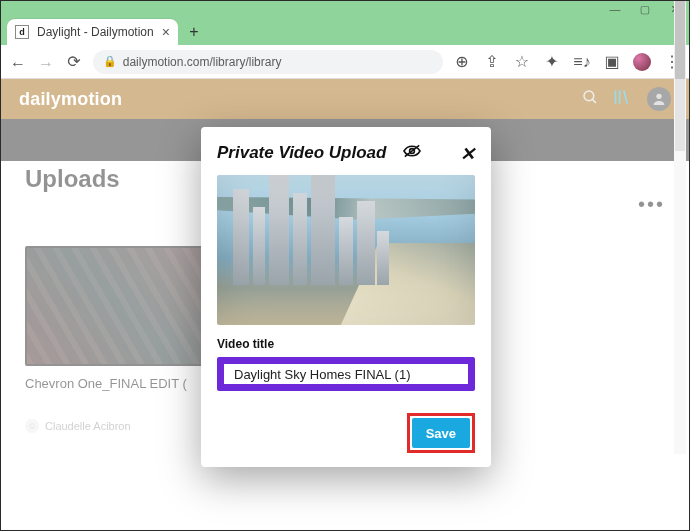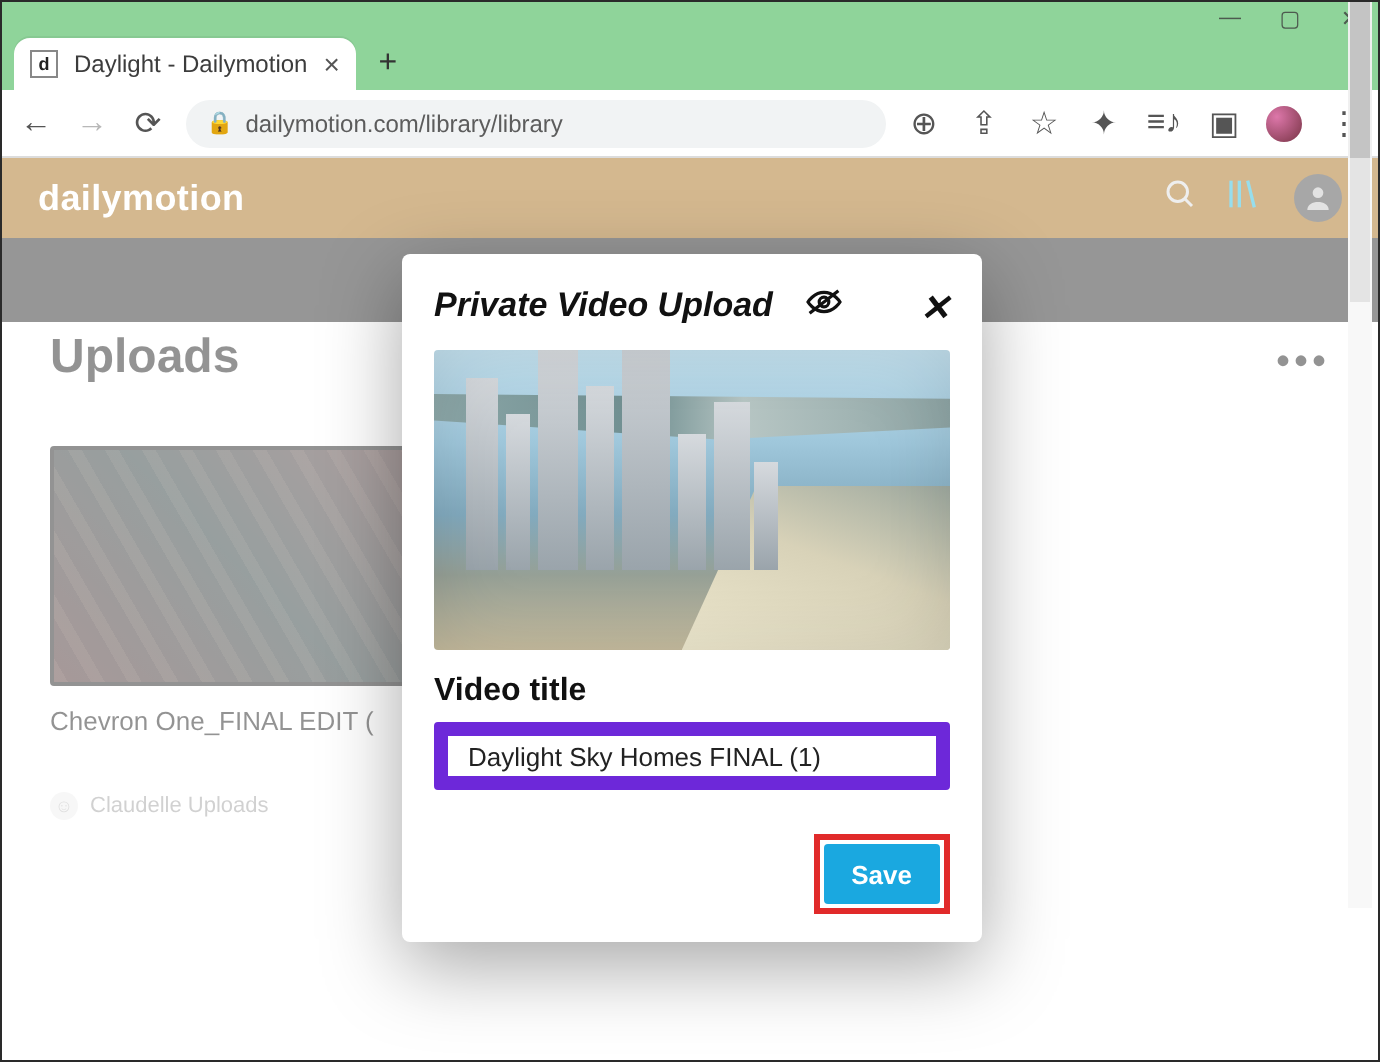--- a/index.html
+++ b/index.html
@@ -54,21 +54,21 @@
     padding:0 18px; gap:14px; color:#fff;
   }
   .brand { font-size:18px; font-weight:800; letter-spacing:.2px; }
   .dm-sp { flex:1; }
   .dm-ic { color:#fff; font-size:16px; }
   .dm-lib { color:#18b5d8; }
   .dm-av { width:24px;height:24px;border-radius:50%;background:#3d3d3d;display:flex;align-items:center;justify-content:center;font-size:14px;color:#bfbfbf;}
   .dm-sub { background:#171717; height:42px; }
   
   .page { position:relative; height:calc(531px - 16px - 28px - 34px - 40px - 42px); background:#fff; padding:0 24px; }
-  .uploads-row { display:flex; align-items:flex-end; padding-top:4px;}
+  .uploads-row { display:flex; align-items:flex-start; padding-top:4px;flex-direction:column;}
   .uploads-h { font-size:24px; font-weight:800; color:#111; }
   .more { margin-left:auto; font-size:20px; color:#111; letter-spacing:2px; }
   .cards { margin-top:30px; display:flex; gap:14px; }
   .card { width:190px; }
   .thumb { width:190px; height:120px; background:linear-gradient(45deg,#3c1d1d,#1a2a2a,#4a2a2a);
            border:2px solid #111; border-radius:2px; position:relative; overflow:hidden;}
   .thumb::after{content:"";position:absolute;inset:0;background:
       repeating-linear-gradient(60deg, rgba(255,220,180,.08) 0 6px, rgba(0,0,0,0) 6px 16px);}
   .card-title { font-size:13px; font-weight:400; margin-top:10px; color:#111; white-space:nowrap; overflow:hidden;}
   .card-author { font-size:11px; color:#9a9a9a; margin-top:28px; display:flex;align-items:center;gap:6px;}
@@ -103,21 +103,21 @@
     clip-path: polygon(0 0,100% 10%,100% 70%,55% 95%,0 55%);}
   .preview .beach{position:absolute;right:0;bottom:0;width:52%;height:55%;
     background:linear-gradient(200deg,#9faaa0 0%,#d8d2b8 45%,#efe9cf 100%);
     clip-path:polygon(28% 0,100% 0,100% 100%,0 100%);}
   .preview .sky{position:absolute;inset:0;box-shadow:inset 0 0 40px rgba(0,0,0,.12);}
   .bld{position:absolute;bottom:40px;background:linear-gradient(180deg,#d6dade,#9aa4ab);}
   .b1{left:16px;width:16px;height:96px;} .b2{left:36px;width:12px;height:78px;}
   .b3{left:52px;width:20px;height:110px;} .b4{left:76px;width:14px;height:92px;}
   .b5{left:94px;width:24px;height:126px;} .b6{left:122px;width:14px;height:68px;}
   .b7{left:140px;width:18px;height:84px;} .b8{left:160px;width:12px;height:54px;}
-  .label { font-size:16px; font-weight:700; color:#111; margin-top:12px;}
+  .label { font-size:12px; font-weight:700; color:#111; margin-top:12px;}
   .tinput {
     width:100%; margin-top:6px; height:34px;
     border:7px solid #6d28d9; border-radius:2px;
     padding:0 10px; font-size:13px; background:#fff; color:#222;
   }
   .actions { margin-top:22px; display:flex; justify-content:flex-end; gap:10px;}
   .btn { height:30px; padding:0 14px; font-size:13px; border-radius:2px; display:flex;align-items:center;}
   .btn-cancel { background:#fff; border:1.5px solid #1a1a1a; font-weight:600;}
   .btn-save-wrap { border:3px solid #e12a2a; padding:2px;}
   .btn-save { background:#1aa8e0; color:#fff; border:none; font-weight:600;}
@@ -189,21 +189,21 @@
   <div class="uploads-row">
     <div class="uploads-h">Uploads</div>
     <div class="more">•••</div>
   </div>
   <div class="cards">
     <div class="card">
       <div class="thumb"></div>
       <div class="card-title">Chevron One_FINAL EDIT (</div>
       <div class="card-author">
         <span class="aic">☺</span>
-        <span>Claudelle Uploads</span>
+        <span>Claudelle Acibron</span>
       </div>
     </div>
   </div>
 </div>
 
 <div class="scroll">
     <div class="sth"></div>
   </div>
 
 <div class="backdrop"></div>

